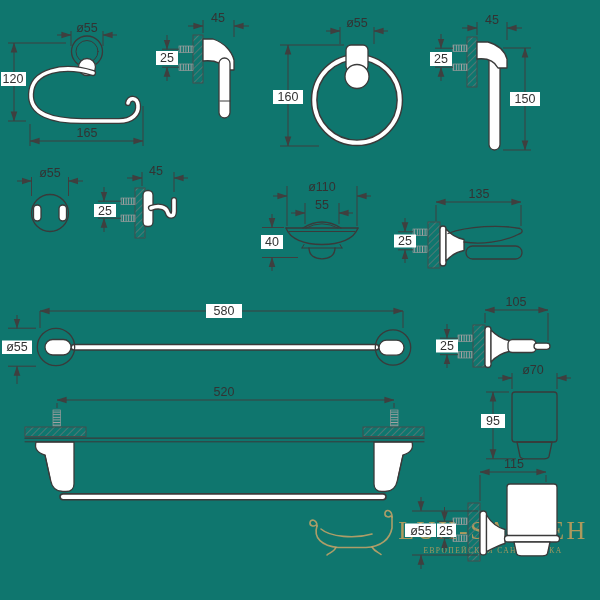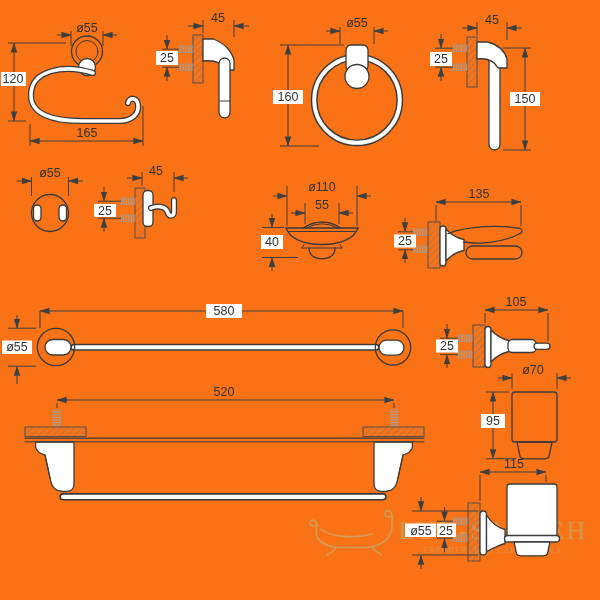--- a/index.html
+++ b/index.html
@@ -1,16 +1,16 @@
 <!DOCTYPE html>
 <html><head>
 <meta charset="utf-8">
 <style>
   html,body{margin:0;padding:0;background:#ffffff;}
-  .sheet{position:relative;width:600px;height:600px;background:#f97316;overflow:hidden;}
+  .sheet{position:relative;width:600px;height:600px;background:#0f766e;overflow:hidden;}
   .ol   {fill:none;stroke:#3a3a3a;stroke-width:1.3;stroke-linecap:round;stroke-linejoin:round;}
   .olt  {fill:none;stroke:#3a3a3a;stroke-width:1;stroke-linecap:round;}
   .olf  {fill:#ffffff;stroke:#3a3a3a;stroke-width:1.3;stroke-linejoin:round;}
   .tube {fill:none;stroke:#3a3a3a;stroke-width:6.2;stroke-linecap:round;}
   .tubein{fill:none;stroke:#ffffff;stroke-width:3.6;stroke-linecap:round;}
   .bar  {fill:none;stroke:#3a3a3a;stroke-width:7;stroke-linecap:round;}
   .barin{fill:none;stroke:#ffffff;stroke-width:4.1;stroke-linecap:round;}
   .rail {fill:none;stroke:#3a3a3a;stroke-width:7.5;stroke-linecap:round;}
   .railin{fill:none;stroke:#ffffff;stroke-width:4.3;stroke-linecap:round;}
   .dim  {stroke:#3f3f3f;stroke-width:1;fill:none;}

